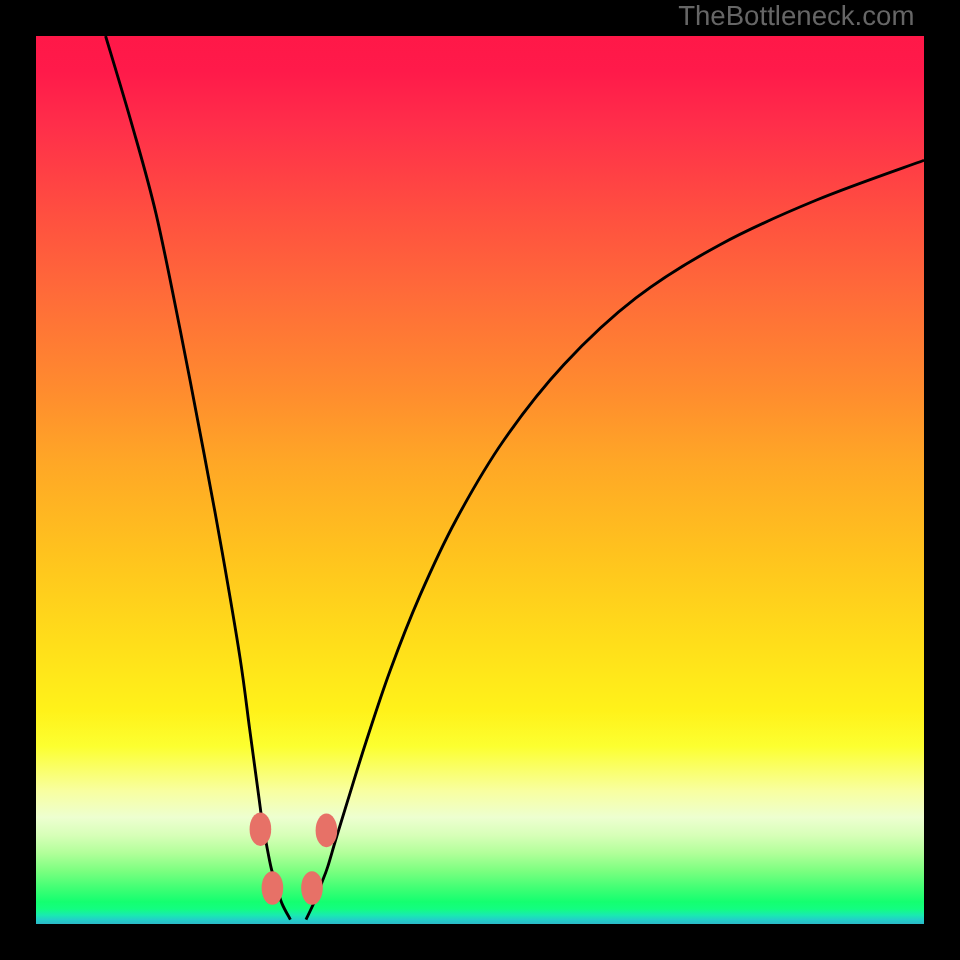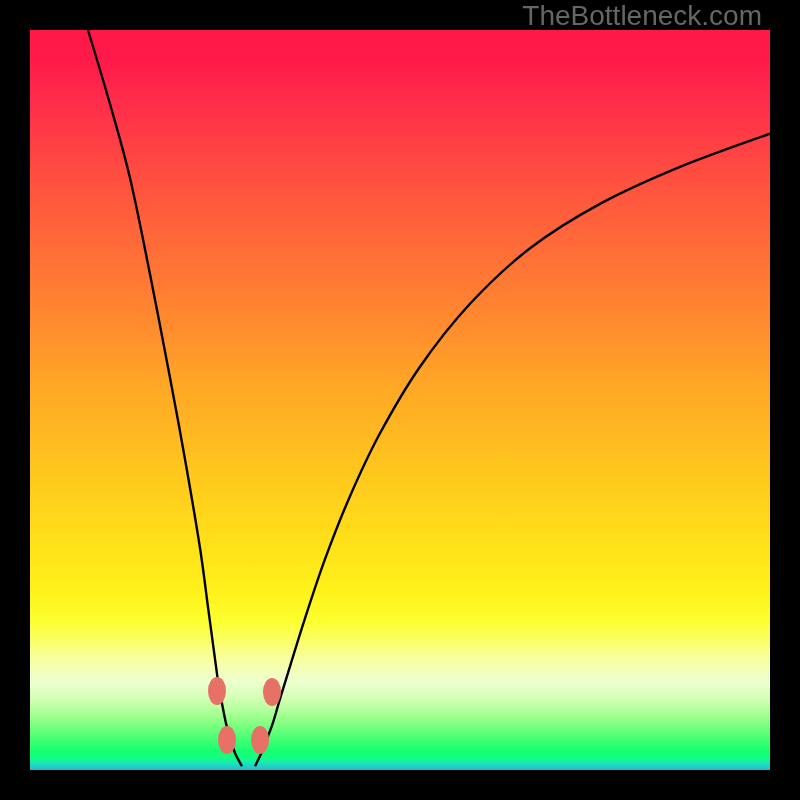--- a/index.html
+++ b/index.html
@@ -57,21 +57,21 @@
     top: 0;
     width: 100%;
     height: 100%;
     pointer-events: none;
   }
   .watermark {
     position: absolute;
     top: 0px;
     right: 38px;
     color: #666666;
-    font-size: 28px;
+    font-size: 23px;
     letter-spacing: 0px;
     font-weight: 400;
     user-select: none;
   }
   .marker {
     position: absolute;
     width: 18px;
     height: 28px;
     border-radius: 9px / 14px;
     background: #e77167;

